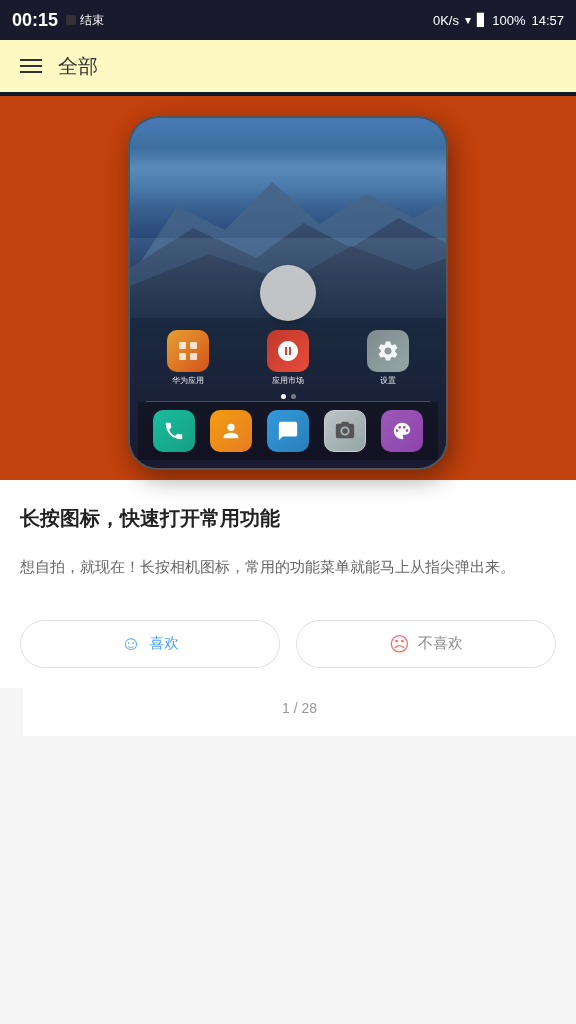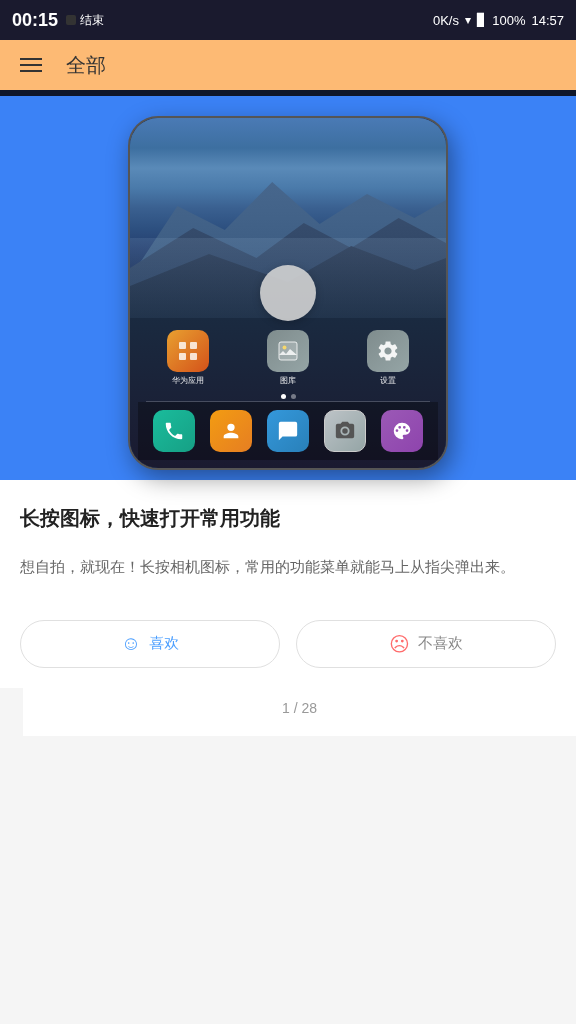--- a/index.html
+++ b/index.html
@@ -48,26 +48,26 @@
       align-items: center;
       gap: 6px;
       font-size: 13px;
     }
     .wifi-icon, .signal-icon { font-size: 12px; }
 
     
     .header {
       width: 100%;
       height: 56px;
-      background: #fdba74;
+      background: #fef9c3;
       display: flex;
       align-items: center;
       padding: 0 20px;
-      gap: 24px;
-      border-bottom: 6px solid #0f172a;
+      gap: 16px;
+      border-bottom: 4px solid #0f172a;
     }
     .hamburger-icon {
       display: flex;
       flex-direction: column;
       gap: 4px;
       cursor: pointer;
     }
     .hamburger-icon span {
       display: block;
       width: 22px;
@@ -76,21 +76,21 @@
     }
     .header-title {
       font-size: 20px;
       font-weight: 500;
       color: #333;
     }
 
     
     .phone-mockup-container {
       width: 100%;
-      background: #3b82f6;
+      background: #c2410c;
       display: flex;
       justify-content: center;
       align-items: center;
       padding: 20px 0 10px;
       position: relative;
     }
 
     .phone-mockup {
       width: 320px;
       background: #1a1a2e;
@@ -378,28 +378,26 @@
               <svg width="24" height="24" viewBox="0 0 24 24">
                   <rect x="3" y="3" width="7" height="7" rx="1" fill="rgba(255,255,255,0.8)"></rect>
                   <rect x="14" y="3" width="7" height="7" rx="1" fill="rgba(255,255,255,0.8)"></rect>
                   <rect x="3" y="14" width="7" height="7" rx="1" fill="rgba(255,255,255,0.8)"></rect>
                   <rect x="14" y="14" width="7" height="7" rx="1" fill="rgba(255,255,255,0.8)"></rect>
                 </svg>
             </div>
             <span class="app-label">华为应用</span>
           </div>
           <div class="app-icon-item">
-            <div class="app-icon icon-gallery">
+            <div class="app-icon icon-app-store">
               <svg width="24" height="24" viewBox="0 0 24 24">
-                  <rect x="3" y="3" width="18" height="18" rx="2" fill="rgba(255,255,255,0.2)" stroke="rgba(255,255,255,0.8)" stroke-width="1"></rect>
-                  <circle cx="8.5" cy="8.5" r="2" fill="rgba(255,220,100,0.9)"></circle>
-                  <path d="M3 16l4-4 3 3 4-5 7 6H3z" fill="rgba(255,255,255,0.8)"></path>
-                </svg>
-            </div>
-            <span class="app-label">图库</span>
+                  <path d="M12 2C6.48 2 2 6.48 2 12s4.48 10 10 10 10-4.48 10-10S17.52 2 12 2zm-1 14H9V8h2v8zm4 0h-2V8h2v8z" fill="white"></path>
+                </svg>
+            </div>
+            <span class="app-label">应用市场</span>
           </div>
           <div class="app-icon-item">
             <div class="app-icon icon-settings">
               <svg width="24" height="24" viewBox="0 0 24 24">
                   <path d="M19.14,12.94c0.04-0.3,0.06-0.61,0.06-0.94c0-0.32-0.02-0.64-0.07-0.94l2.03-1.58c0.18-0.14,0.23-0.41,0.12-0.61 l-1.92-3.32c-0.12-0.22-0.37-0.29-0.59-0.22l-2.39,0.96c-0.5-0.38-1.03-0.7-1.62-0.94L14.4,2.81c-0.04-0.24-0.24-0.41-0.48-0.41 h-3.84c-0.24,0-0.43,0.17-0.47,0.41L9.25,5.35C8.66,5.59,8.12,5.92,7.63,6.29L5.24,5.33c-0.22-0.08-0.47,0-0.59,0.22L2.74,8.87 C2.62,9.08,2.66,9.34,2.86,9.48l2.03,1.58C4.84,11.36,4.8,11.69,4.8,12s0.02,0.64,0.07,0.94l-2.03,1.58 c-0.18,0.14-0.23,0.41-0.12,0.61l1.92,3.32c0.12,0.22,0.37,0.29,0.59,0.22l2.39-0.96c0.5,0.38,1.03,0.7,1.62,0.94l0.36,2.54 c0.05,0.24,0.24,0.41,0.48,0.41h3.84c0.24,0,0.44-0.17,0.47-0.41l0.36-2.54c0.59-0.24,1.13-0.56,1.62-0.94l2.39,0.96 c0.22,0.08,0.47,0,0.59-0.22l1.92-3.32c0.12-0.22,0.07-0.47-0.12-0.61L19.14,12.94z M12,15.6c-1.98,0-3.6-1.62-3.6-3.6 s1.62-3.6,3.6-3.6s3.6,1.62,3.6,3.6S13.98,15.6,12,15.6z" fill="rgba(255,255,255,0.9)"></path>
                 </svg>
             </div>
             <span class="app-label">设置</span>
           </div>
         </div>

